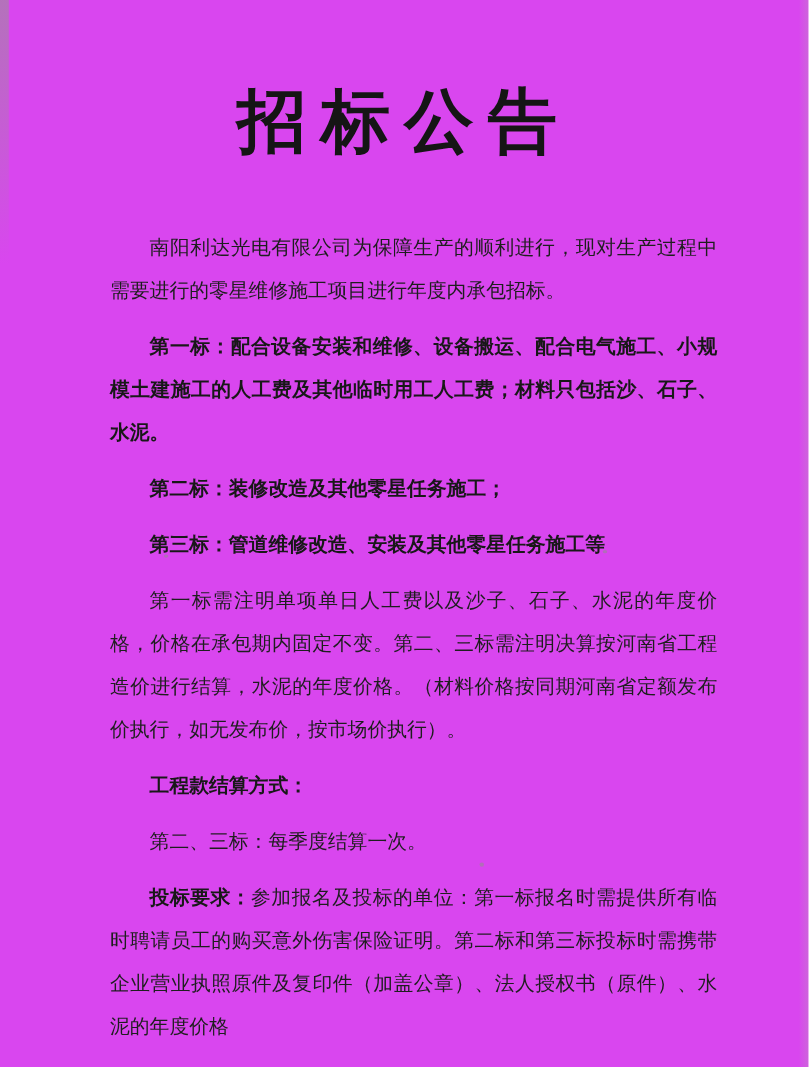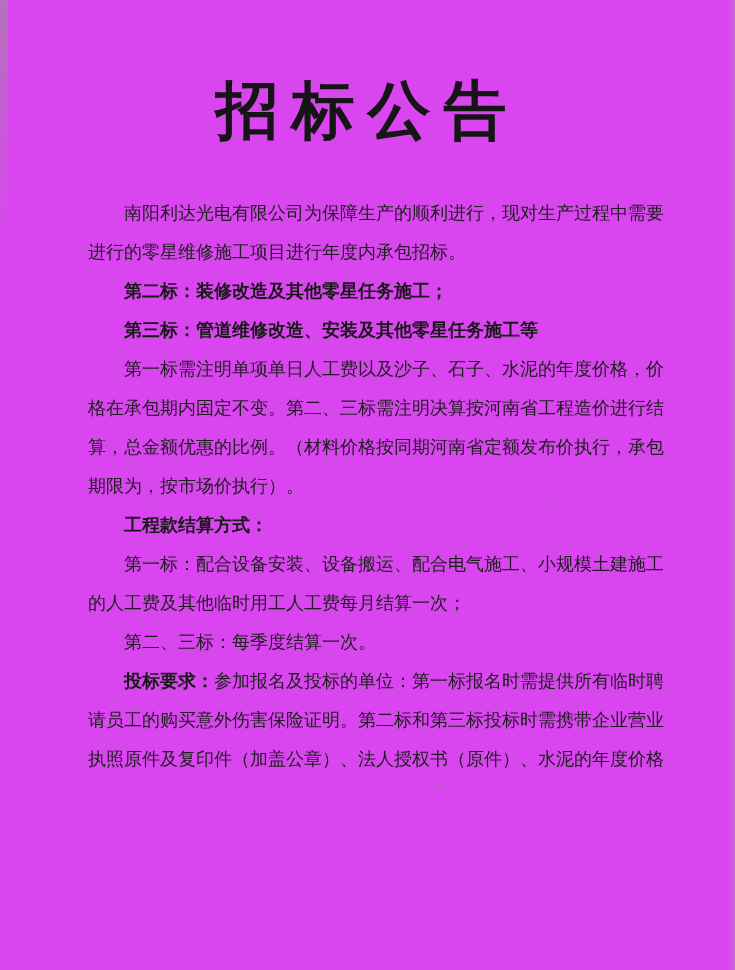--- a/index.html
+++ b/index.html
@@ -59,21 +59,21 @@
     position: absolute;
     left: 88px;
     top: 194px;
     width: 576px;
     font-size: 18px;
     line-height: 39px;
     color: #1e1e1e;
     text-align: justify;
   }
   .content p {
-    margin: 0;
+    margin: 12px;
     text-indent: 36px;
   }
   .para-heading,
   .para-bold {
     font-family: "Liberation Sans", sans-serif;
     font-weight: 700;
     color: #181818;
   }
   .inline-label {
     font-family: "Liberation Sans", sans-serif;
@@ -95,30 +95,30 @@
   <div class="speck speck-2"></div>
   <div class="speck speck-3"></div>
 
   <div class="doc-title">招标公告</div>
 
   <div class="content">
 
     <p class="para-body">南阳利达光电有限公司为保障生产的顺利进行，现对生产过程中需要进行的零星维修施工项目进行年度内承包招标。</p>
 
 
+    <p class="para-bold">第一标：配合设备安装和维修、设备搬运、配合电气施工、小规模土建施工的人工费及其他临时用工人工费；材料只包括沙、石子、水泥。</p>
 
     <p class="para-bold">第二标：装修改造及其他零星任务施工；</p>
 
     <p class="para-bold">第三标：管道维修改造、安装及其他零星任务施工等</p>
 
-    <p class="para-body">第一标需注明单项单日人工费以及沙子、石子、水泥的年度价格，价格在承包期内固定不变。第二、三标需注明决算按河南省工程造价进行结算，总金额优惠的比例。（材料价格按同期河南省定额发布价执行，承包期限为，按市场价执行）。</p>
+    <p class="para-body">第一标需注明单项单日人工费以及沙子、石子、水泥的年度价格，价格在承包期内固定不变。第二、三标需注明决算按河南省工程造价进行结算，水泥的年度价格。（材料价格按同期河南省定额发布价执行，如无发布价，按市场价执行）。</p>
 
 
     <p class="para-heading">工程款结算方式：</p>
 
-    <p class="para-body">第一标：配合设备安装、设备搬运、配合电气施工、小规模土建施工的人工费及其他临时用工人工费每月结算一次；</p>
 
     <p class="para-body">第二、三标：每季度结算一次。</p>
 
     <p class="para-label para-last"><span class="inline-label">投标要求：</span><span>参加报名及投标的单位：第一标报名时需提供所有临时聘请员工的购买意外伤害保险证明。第二标和第三标投标时需携带企业营业执照原件及复印件（加盖公章）、法人授权书（原件）、水泥的年度价格</span></p>
 
   </div>
 </div>
 
 </body></html>

